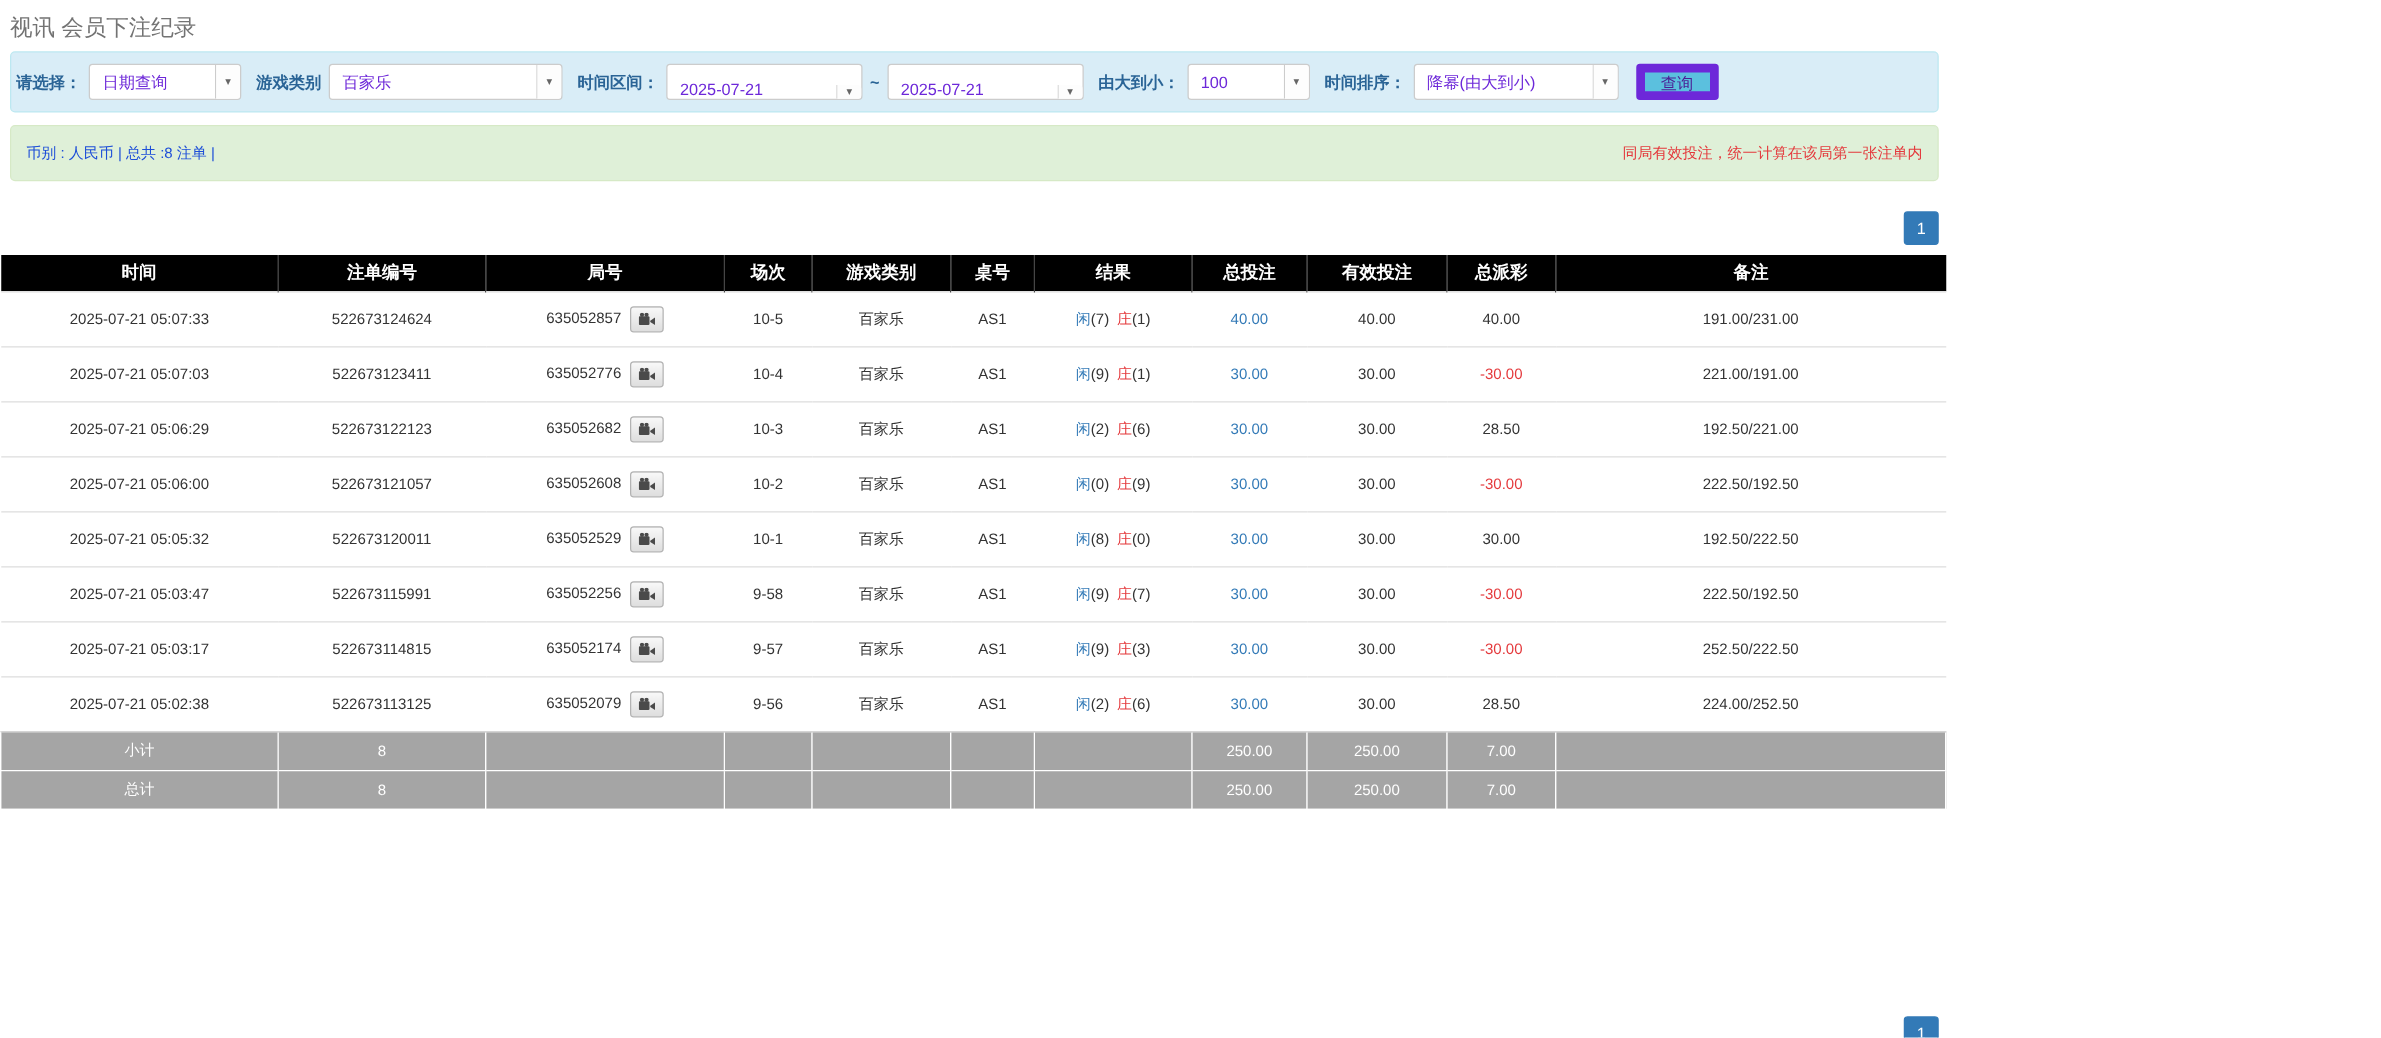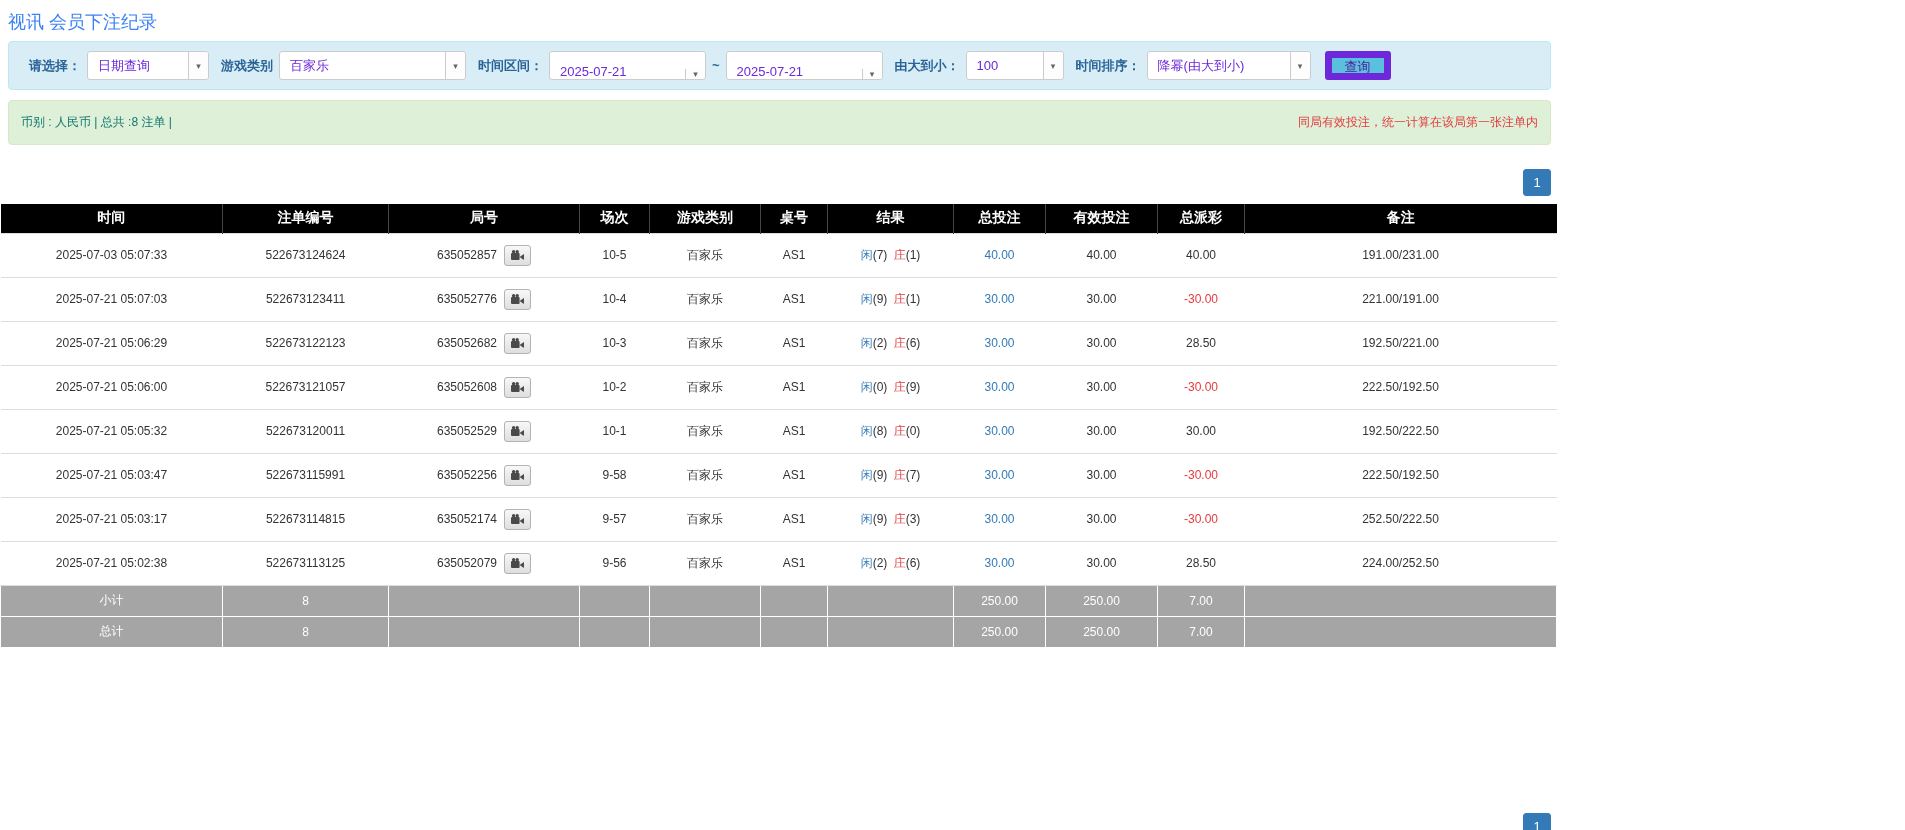--- a/index.html
+++ b/index.html
@@ -5,29 +5,29 @@
   * { box-sizing: border-box; margin: 0; padding: 0; }
   html, body { background: #fff; }
   body {
     width: 1905px; height: 830px; overflow: hidden;
     font-family: "Liberation Sans", "DejaVu Sans", sans-serif;
     font-size: 12px; color: #333;
   }
   .content { width: 1557px; }
 
   .page-title {
-    font-size: 18px; font-weight: 400; color: #3b82f6;
+    font-size: 18px; font-weight: 400; color: #737373;
     padding: 10px 8px 7px 8px; line-height: 24px;
   }
 
   
   .filter-panel {
     margin: 0 6px 0 8px;
     background: #d9edf7; border: 1px solid #bce8f1; border-radius: 4px;
-    padding: 9px 18px;
+    padding: 9px 2px;
     display: flex; align-items: center; gap: 6px;
   }
   .flabel {
     color: #2a6496; font-weight: bold; font-size: 13px; white-space: nowrap; margin-left: 6px;
   }
   .flabel.first { margin-left: 2px; }
   .tilde { color: #2a6496; font-weight: bold; font-size: 13px; }
   .select {
     display: inline-flex; align-items: stretch; background: #fff;
     border: 1px solid #ccc; border-radius: 3px; height: 29px; flex: none; cursor: pointer;
@@ -50,21 +50,21 @@
     font-family: "Liberation Sans", "DejaVu Sans", sans-serif;
   }
 
   
   .summary-bar {
     margin: 10px 6px 0 8px;
     background: #dff0d8; border: 1px solid #d6e9c6; border-radius: 4px;
     padding: 13px 12px;
     display: flex; justify-content: space-between; align-items: center;
   }
-  .summary-left { color: #0f766e; font-size: 12px; }
+  .summary-left { color: #1d4ed8; font-size: 12px; }
   .summary-right { color: #e4393c; font-size: 12px; }
 
   
   .pagination-row { display: flex; justify-content: flex-end; margin: 24px 6px 8px 8px; }
   .pagination-row.bottom { margin-top: 165px; }
   .page-btn {
     min-width: 28px; height: 27px; padding: 0 6px;
     background: #337ab7; border: 1px solid #337ab7; border-radius: 3px;
     color: #fff; font-size: 13px; display: flex; align-items: center; justify-content: center;
     cursor: pointer;
@@ -178,21 +178,21 @@
         <th>桌号</th>
         <th>结果</th>
         <th>总投注</th>
         <th>有效投注</th>
         <th>总派彩</th>
         <th>备注</th>
       </tr>
     </thead>
     <tbody>
         <tr>
-    <td>2025-07-03 05:07:33</td>
+    <td>2025-07-21 05:07:33</td>
     <td>522673124624</td>
     <td>
       <span>635052857</span><button type="button" class="video-btn">
               <svg width="13" height="11" viewBox="0 0 13 11">
                 <circle cx="2.6" cy="1.8" r="1.7" fill="#4a4a4a"></circle>
                 <circle cx="6.2" cy="1.8" r="1.7" fill="#4a4a4a"></circle>
                 <rect x="0" y="3" width="8.6" height="7" rx="1" fill="#4a4a4a"></rect>
                 <path d="M9.2 6.5 L13 4 V10 L9.2 7.6 Z" fill="#4a4a4a"></path>
               </svg>
             </button>

